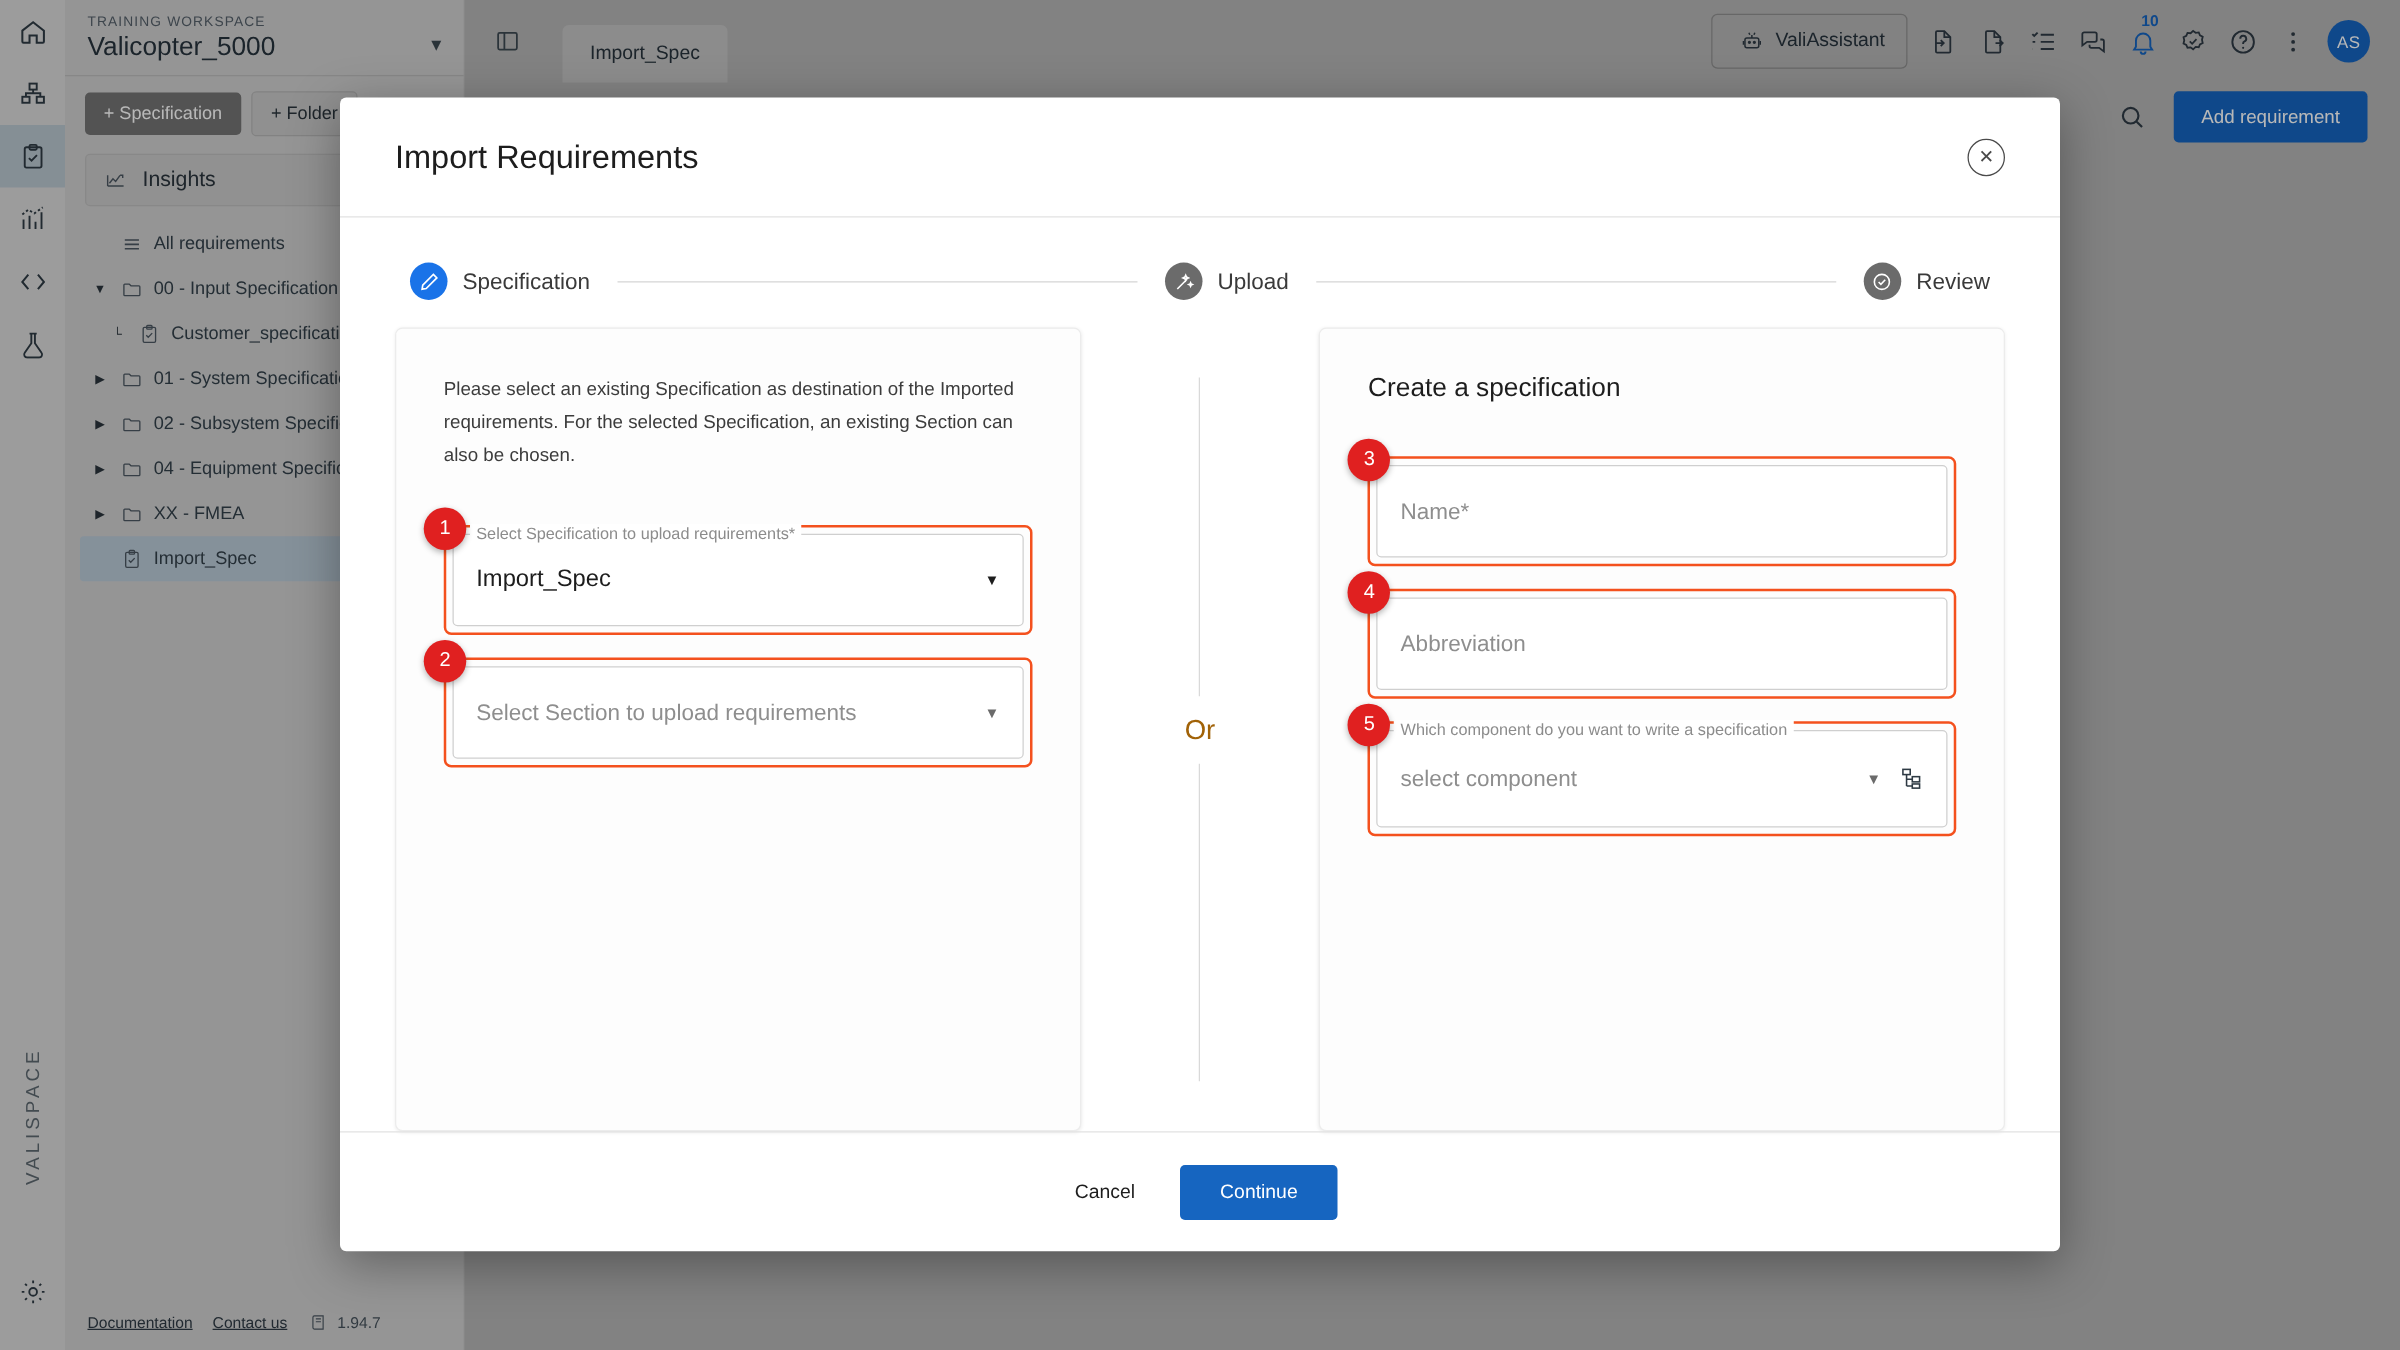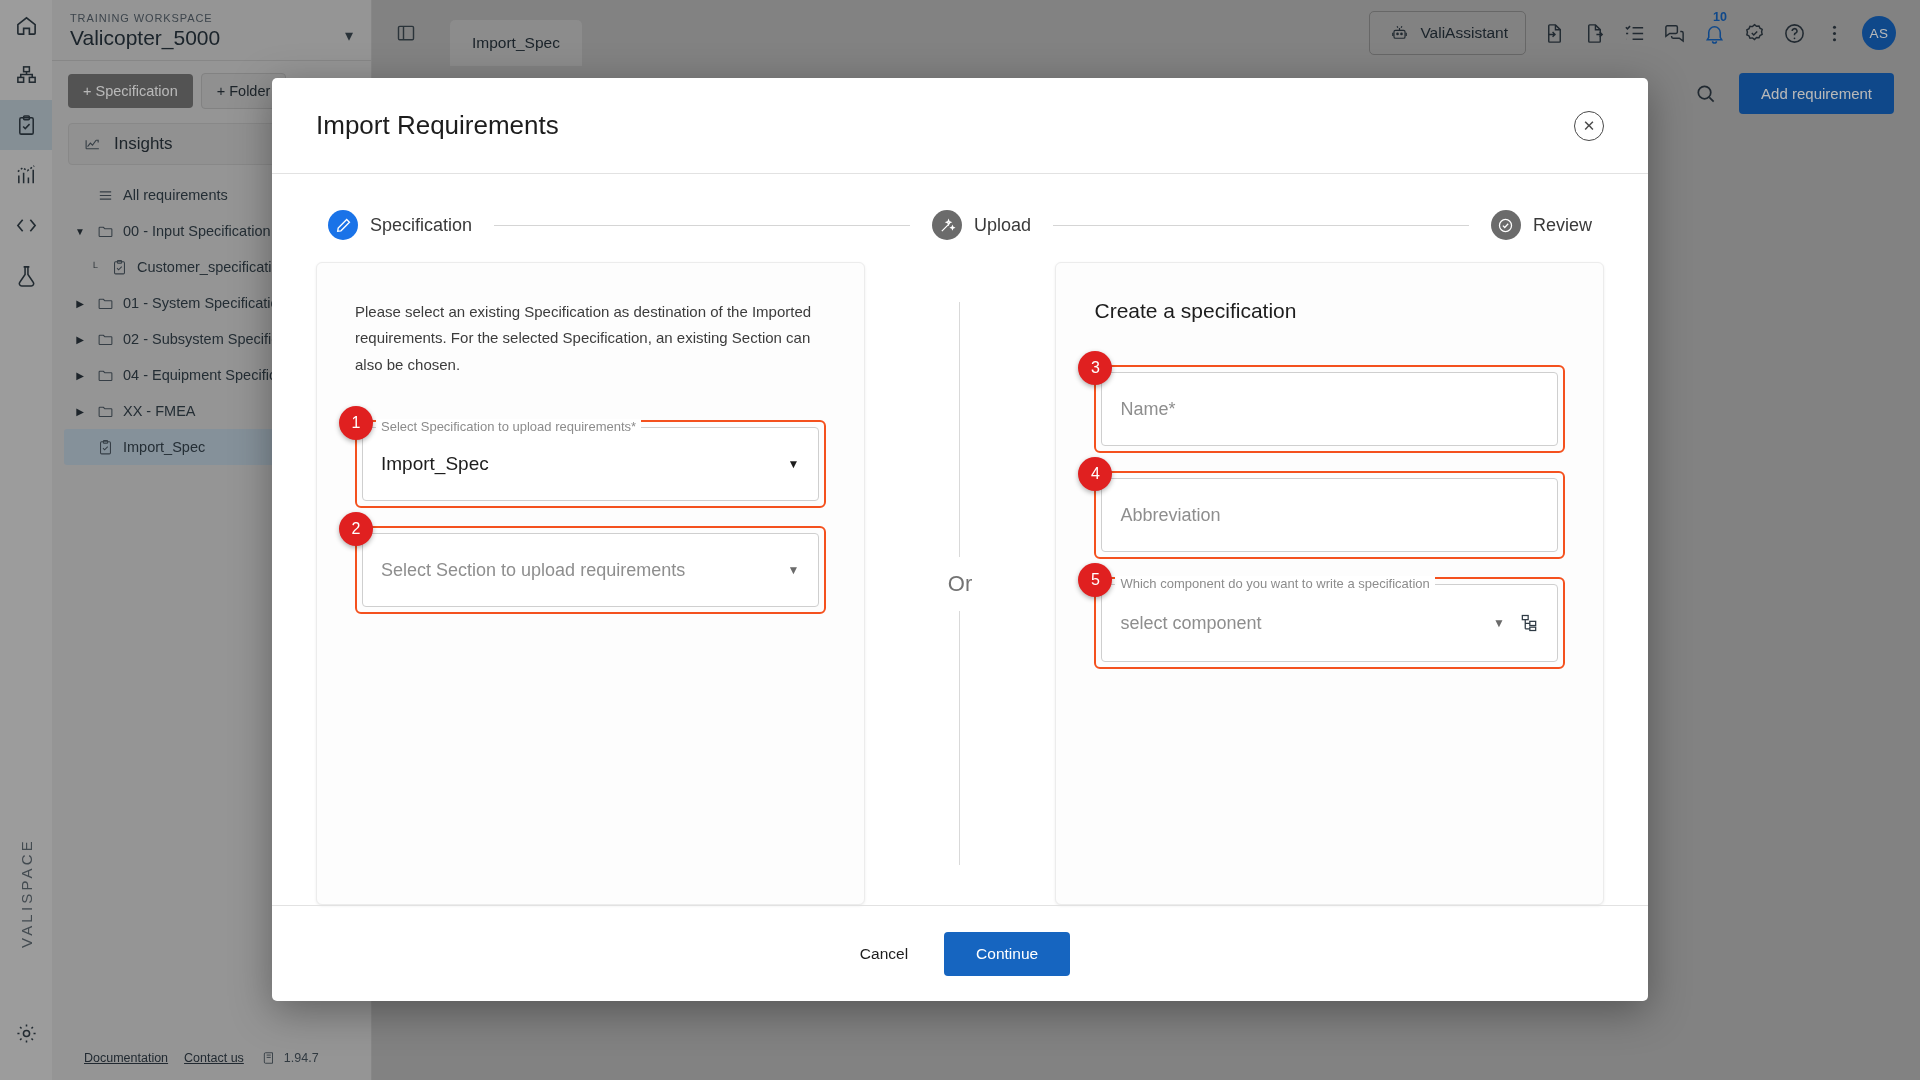--- a/index.html
+++ b/index.html
@@ -68,21 +68,21 @@
     height: 36px; padding: 0 8px; border-radius: 3px;
     font-size: 14.5px; color: #33404a; white-space: nowrap; overflow: hidden;
   }
   .tree-row.sel { background: #b9c9d6; }
   .tw { width: 16px; display: inline-block; text-align: center; font-size: 10px; color: #2a343c; }
   .ic { width: 19px; height: 19px; display: inline-flex; align-items: center; justify-content: center; color: #4b5761; }
   .ic svg { width: 17px; height: 17px; }
   .indent { padding-left: 22px; }
 
   .side-foot {
-    position: absolute; bottom: 0; left: 16px; width: 320px; height: 44px;
+    position: absolute; bottom: 0; left: 2px; width: 320px; height: 44px;
     display: flex; align-items: center; gap: 16px; padding-left: 16px;
     font-size: 12.5px; color: #2e3a44;
   }
   .side-foot a { color: #2e3a44; text-decoration: underline; }
   .ver { display: flex; align-items: center; gap: 5px; color: #45515b; }
 
   
   .main {
     position: absolute; left: 372px; top: 0; right: 0; height: 1080px;
     background: #b4b4b4;
@@ -94,21 +94,21 @@
     padding: 14px 22px; font-size: 15.5px; color: #27333c;
     margin-left: 24px; align-self: flex-end;
   }
   .top-right { margin-left: auto; display: flex; align-items: center; gap: 16px; }
   .vali-btn {
     display: flex; align-items: center; gap: 9px;
     border: 1px solid #8f8f8f; border-radius: 5px;
     padding: 9px 17px; font-size: 15.5px; color: #26323c; background: transparent;
     cursor: pointer;
   }
-  .hicon { width: 24px; height: 24px; color: #2e3a44; position: relative; display:inline-flex; align-items:center; justify-content:center;}
+  .hicon { width: 24px; height: 24px; color: #2e3a44; position: relative; display:inline-flex; align-items:center; justify-content:flex-end;}
   .hicon svg { width: 23px; height: 23px; }
   .bell-wrap { position: relative; }
   .badge {
     position: absolute; top: -11px; left: 11px; font-size: 12.5px;
     color: #1665c0; font-weight: bold;
   }
   .avatar {
     width: 34px; height: 34px; border-radius: 50%; background: #1665c0;
     color: #fff; font-size: 13.5px; display: flex; align-items: center; justify-content: center;
     letter-spacing: .4px;
@@ -175,21 +175,21 @@
     width: 551px; padding: 36px 38px 40px 38px;
   }
   .card h3 { font-size: 21px; font-weight: normal; color: #1d1d1d; margin: 0 0 20px 0; }
   .card p { font-size: 15px; color: #3c3c3c; line-height: 1.76; margin: 0; }
 
   .or-col {
     width: 192px; display: flex; flex-direction: column;
     align-items: center; justify-content: center; padding: 40px 0;
   }
   .or-line { width: 1px; flex: 1; background: #d9d9d9; }
-  .or-word { font-size: 22px; color: #737373; padding: 14px 0; }
+  .or-word { font-size: 22px; color: #a16207; padding: 14px 0; }
 
   
   .fields { margin-top: 42px; position: relative; }
   .fw { position: relative; margin-bottom: 18px; }
   .hl {
     border: 2px solid #f4511e; border-radius: 6px; padding: 5px;
   }
   .field {
     position: relative; border: 1px solid #cfcfcf; border-radius: 4px;
     height: 74px; background: #fff; display: flex; align-items: center;

